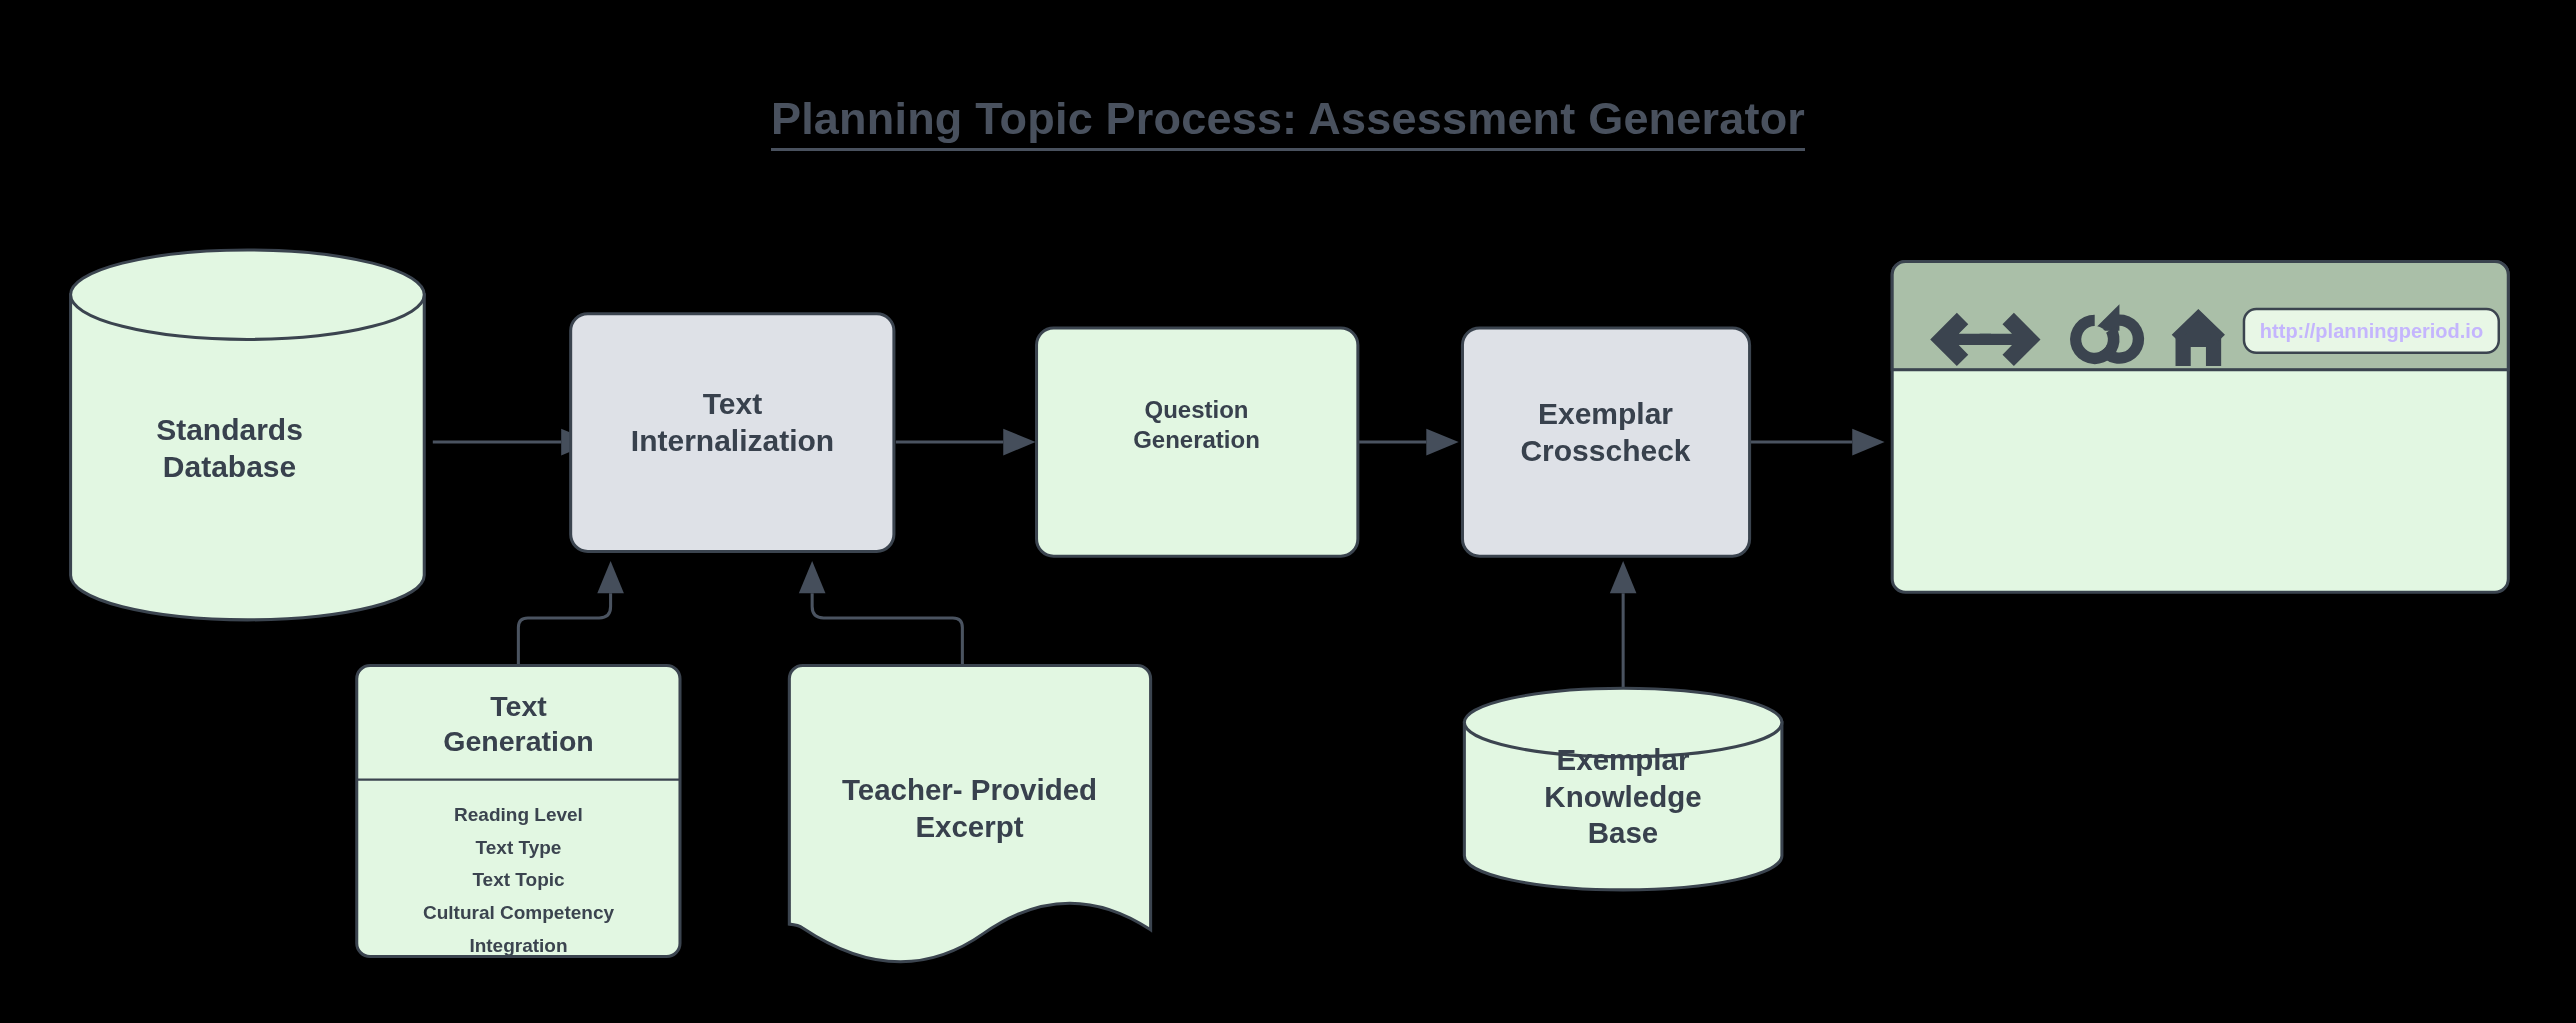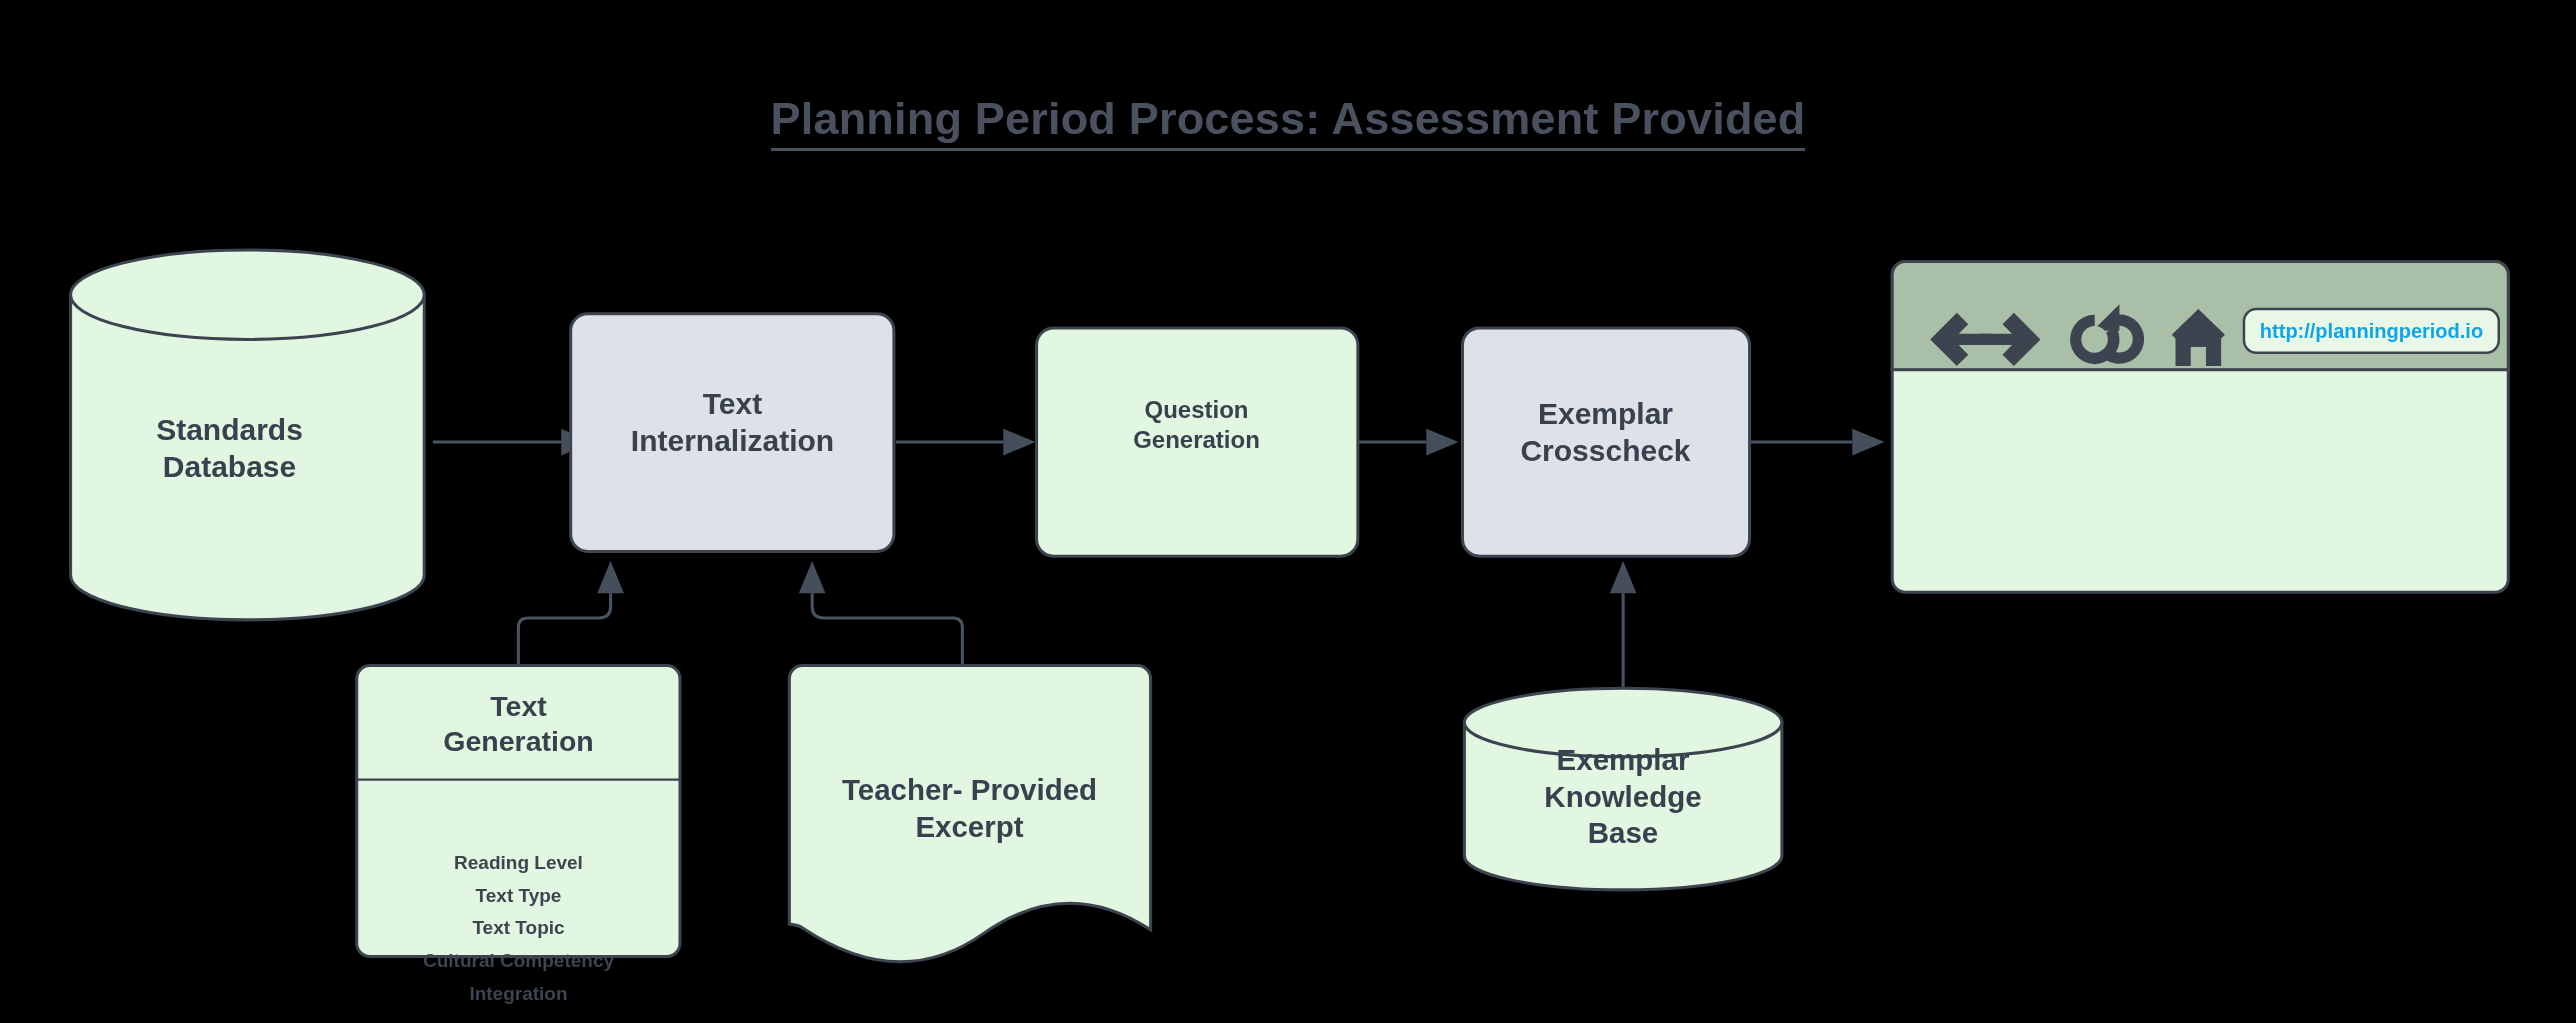--- a/index.html
+++ b/index.html
@@ -82,42 +82,42 @@
     font-weight: bold;
     color: #49515e;
     letter-spacing: 0.2px;
   }
   #page-title span.t {
     border-bottom: 3.8px solid #49515e;
     padding-bottom: 3.8px;
   }
   .url-text {
     position: absolute;
-    color: #0ea5e9;
+    color: #c4b5fd;
     font-weight: bold;
     font-size: 20px;
     text-align: center;
     line-height: 1;
   }
   .attr-text {
     position: absolute;
     color: #3b444f;
     font-weight: bold;
     font-size: 19px;
     text-align: center;
     line-height: 1.72;
     white-space: pre-line;
   }
 </style>
 </head>
 <body>
 
 <div id="canvas">
 
-  <div id="page-title"><span class="t">Planning Period Process: Assessment Provided</span></div>
+  <div id="page-title"><span class="t">Planning Topic Process: Assessment Generator</span></div>
 
   <svg id="diagram-svg" viewBox="0 0 2709 1076">
     <defs>
       <clipPath id="clip-doc">
         <path d="M830,700 h370 a14,14 0 0 1 14,14 v270 q-96,-60 -192,5 q-96,65 -192,-5 v-270 a14,14 0 0 1 14,-14 z"></path>
       </clipPath>
     </defs>
 
     <g>
       <line class="edge-line" x1="455" y1="465" x2="590" y2="465"></line>
@@ -226,21 +226,21 @@
 
   <div class="lbl" style="left:1462px; top:395px; width:287px; font-size:30px;">Exemplar
 Crosscheck</div>
 
 
   <div class="url-text" style="left:2244px; top:321px; width:255px;">http://planningperiod.io</div>
 
   <div class="lbl" style="left:357px; top:689px; width:323px; font-size:28.5px;">Text
 Generation</div>
 
-  <div class="attr-text" style="left:357px; top:799px; width:323px;margin-top:48px;">Reading Level
+  <div class="attr-text" style="left:357px; top:799px; width:323px;">Reading Level
 Text Type
 Text Topic
 Cultural Competency
 Integration</div>
 
   <div class="lbl" style="left:789px; top:772px; width:361px; font-size:29.5px;">Teacher- Provided
 Excerpt</div>
 
   <div class="lbl" style="left:1464px; top:742px; width:318px; font-size:29.5px;">Exemplar
 Knowledge

